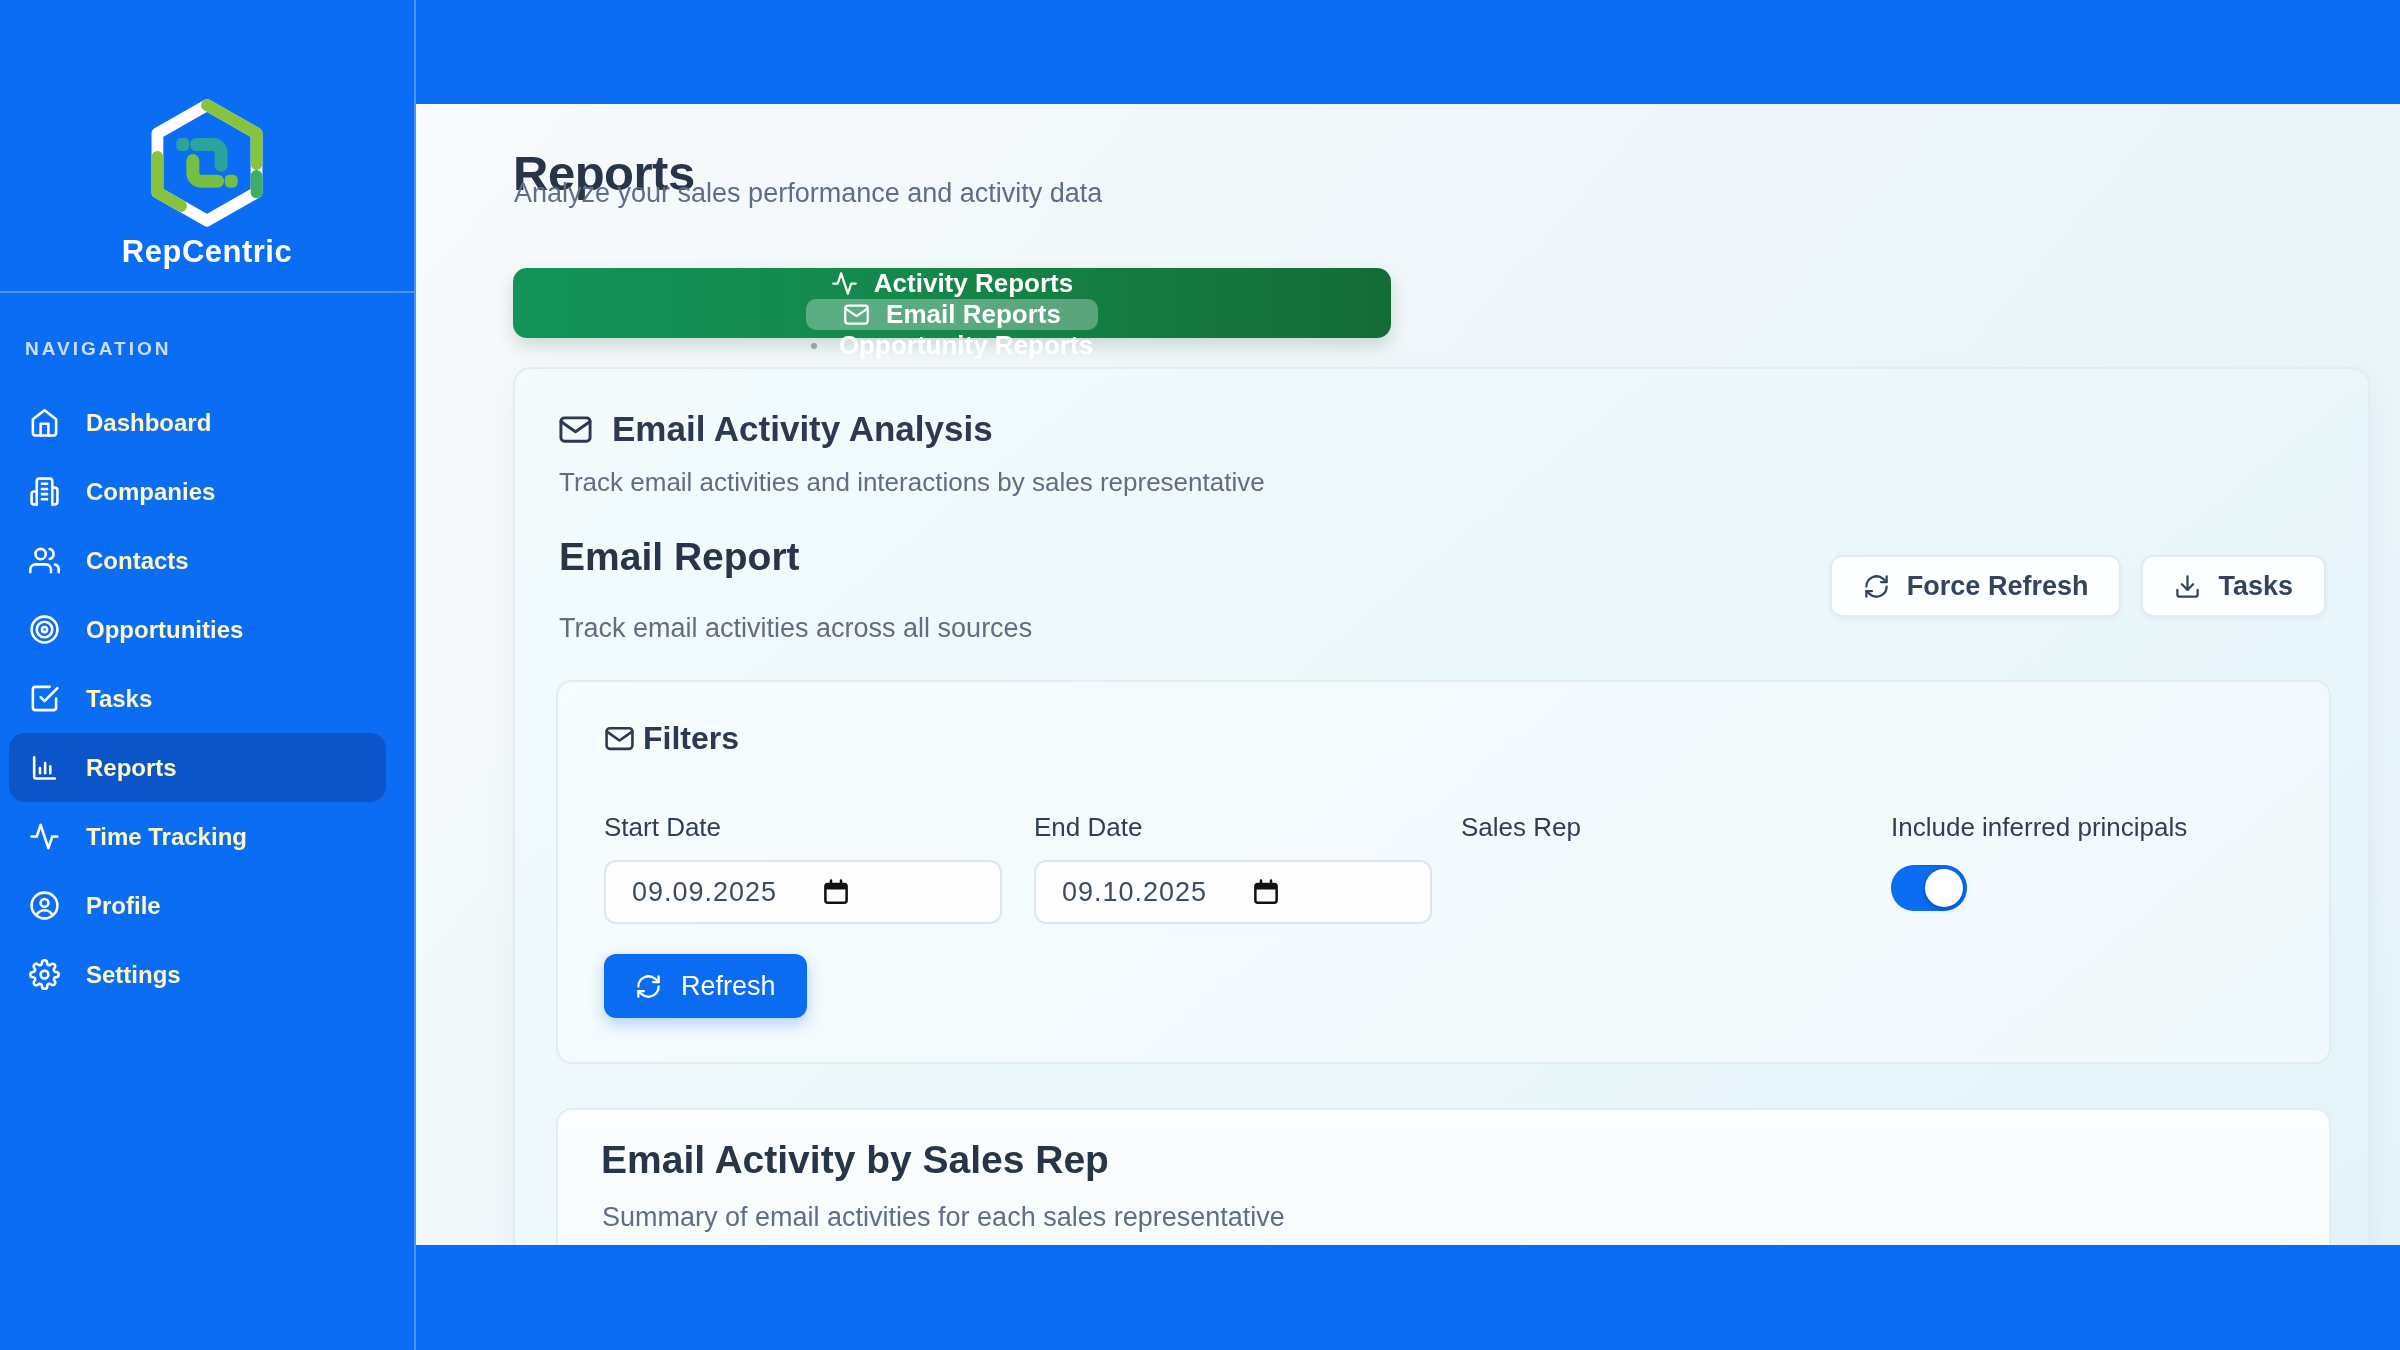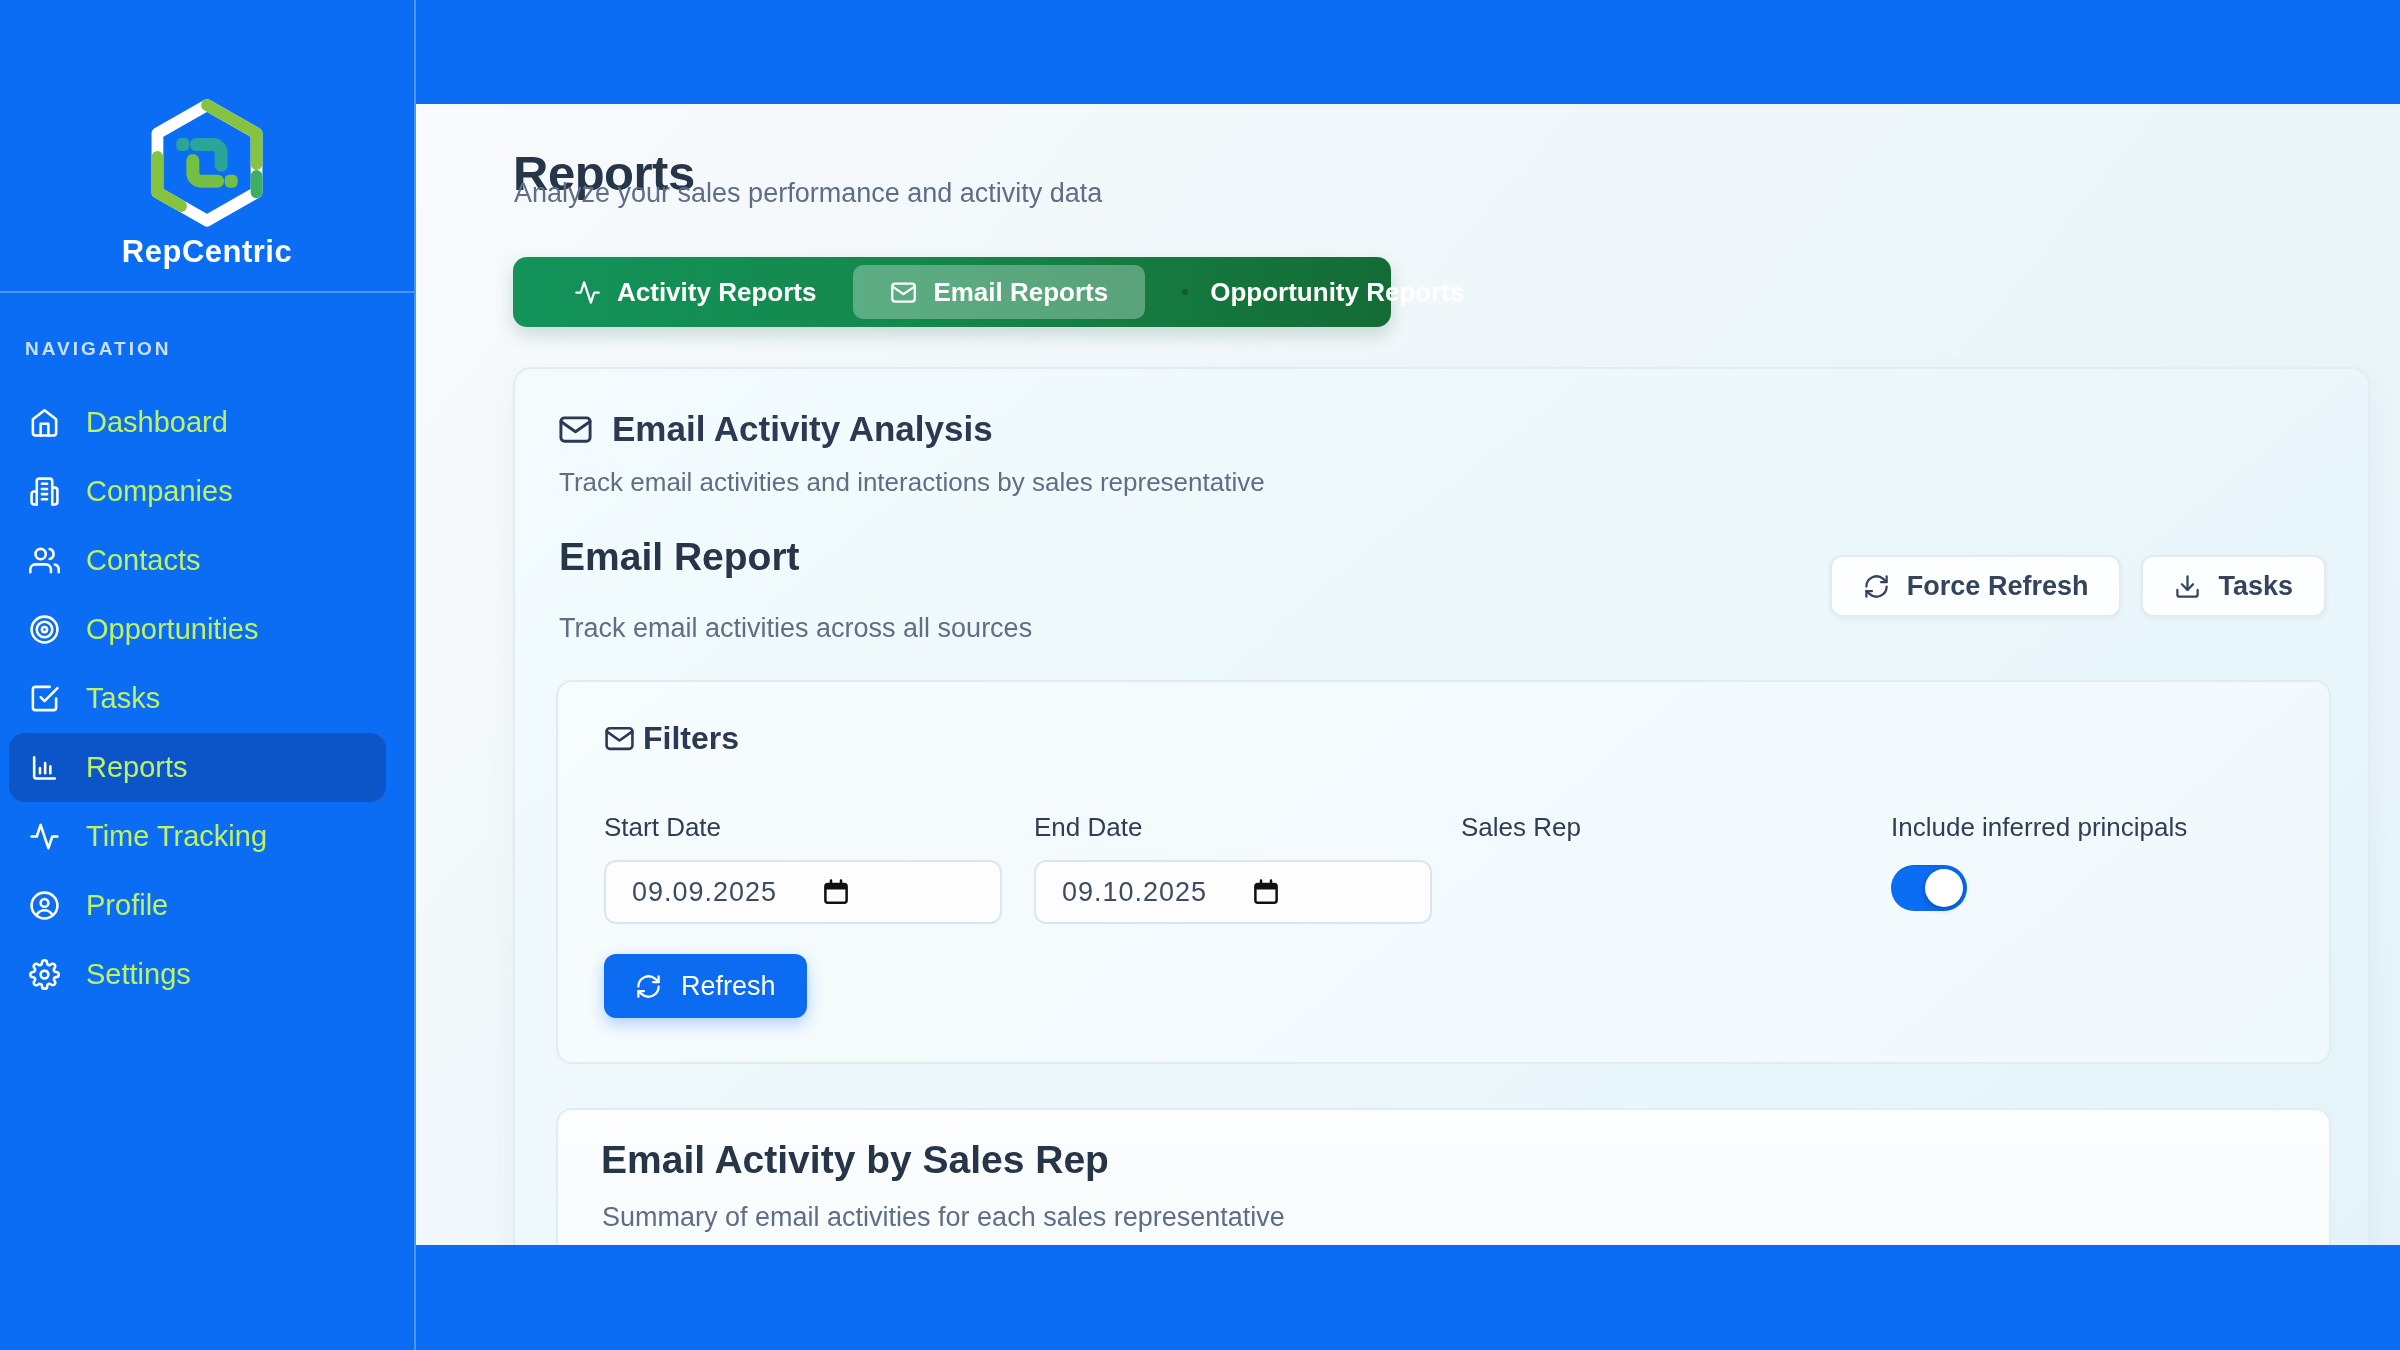--- a/index.html
+++ b/index.html
@@ -10,33 +10,33 @@
     -webkit-font-smoothing:antialiased;
   }
   
   .sidebar{position:absolute;left:0;top:0;width:414px;height:1350px;border-right:2px solid rgba(255,255,255,.28);}
   .logo-wrap{position:absolute;top:98px;left:0;width:414px;text-align:center;}
   .logo-hex{width:118px;height:128px;display:inline-block;}
   .logo-name{margin-top:2px;color:#fff;font-size:31px;font-weight:700;letter-spacing:.5px;}
   .side-divider{position:absolute;top:291px;left:0;width:414px;height:2px;background:rgba(255,255,255,.28);}
   .nav-label{position:absolute;top:338px;left:25px;color:rgba(255,255,255,.78);font-size:19px;font-weight:600;letter-spacing:3px;}
   .nav{position:absolute;top:388px;left:9px;width:377px;list-style:none;margin:0;padding:0;}
-  .nav li{height:69px;display:flex;align-items:center;gap:26px;padding:0 20px;border-radius:16px;color:#bef264;font-size:29px;font-weight:400;cursor:pointer;}
+  .nav li{height:69px;display:flex;align-items:center;gap:26px;padding:0 20px;border-radius:16px;color:#fef9c3;font-size:24px;font-weight:700;cursor:pointer;}
   .nav li.active{background:#0b55c8;}
   .nav .ic{width:31px;height:31px;flex:0 0 31px;color:#fff;}
   .ic svg{width:100%;height:100%;display:block;}
   
   .main{position:absolute;left:416px;top:104px;width:1984px;height:1141px;overflow:hidden;
     background:linear-gradient(130deg,#f8fafc 0%,#eff7fa 45%,#e5f3f9 100%);}
   .page-title{position:absolute;left:97px;top:8px;font-size:49px;font-weight:800;color:#273549;letter-spacing:-.5px;}
   .page-subtitle{position:absolute;left:98px;top:74px;font-size:27px;color:#5f6e84;}
   
-  .tabbar{position:absolute;left:97px;top:153px;width:878px;height:70px;border-radius:14px;display:flex;align-items:center;padding:0 24px;box-sizing:border-box;
+  .tabbar{position:absolute;left:97px;top:164px;width:878px;height:70px;border-radius:14px;display:flex;align-items:center;padding:0 24px;box-sizing:border-box;
     background:linear-gradient(90deg,#12935a 0%,#15884b 45%,#146c35 100%);
-    box-shadow:0 8px 18px rgba(13,80,42,.18);}
+    box-shadow:0 8px 18px rgba(13,80,42,.18);flex-direction:column;}
   .tab{height:54px;display:flex;align-items:center;gap:16px;padding:0 37px;color:#fff;font-size:26px;font-weight:600;border-radius:10px;cursor:pointer;white-space:nowrap;}
   .tab .ic{width:27px;height:27px;color:#fff;}
   .tab.active{background:rgba(255,255,255,.3);}
   .tab-dot{width:6px;height:6px;border-radius:50%;background:rgba(10,40,20,.35);margin-right:6px;}
   
   .card-outer{position:absolute;left:97px;top:263px;width:1857px;height:940px;box-sizing:border-box;
     border:2px solid #e2edf3;border-radius:18px;
     background:linear-gradient(140deg,#f3fbfd 0%,#ebf7fb 55%,#e4f3f9 100%);
     box-shadow:0 12px 30px rgba(30,70,120,.05);}
   .sec-head{position:absolute;left:43px;top:40px;display:flex;align-items:center;gap:19px;color:#2b3a52;}

